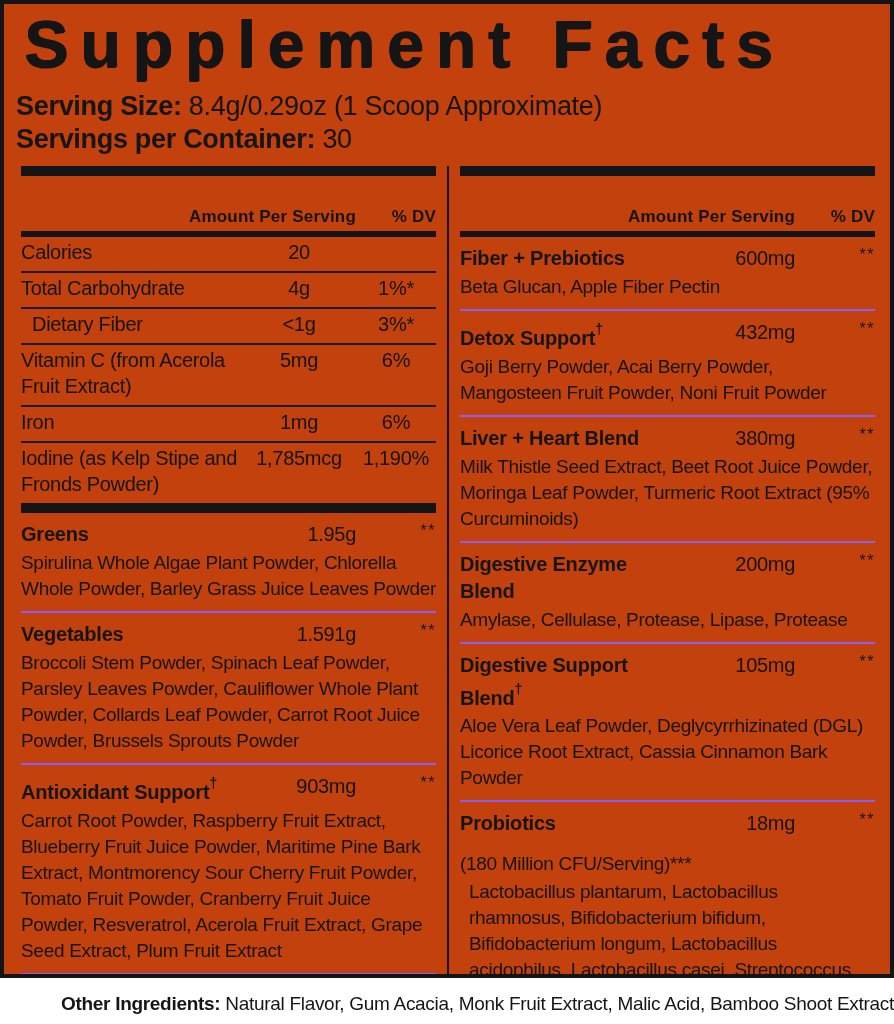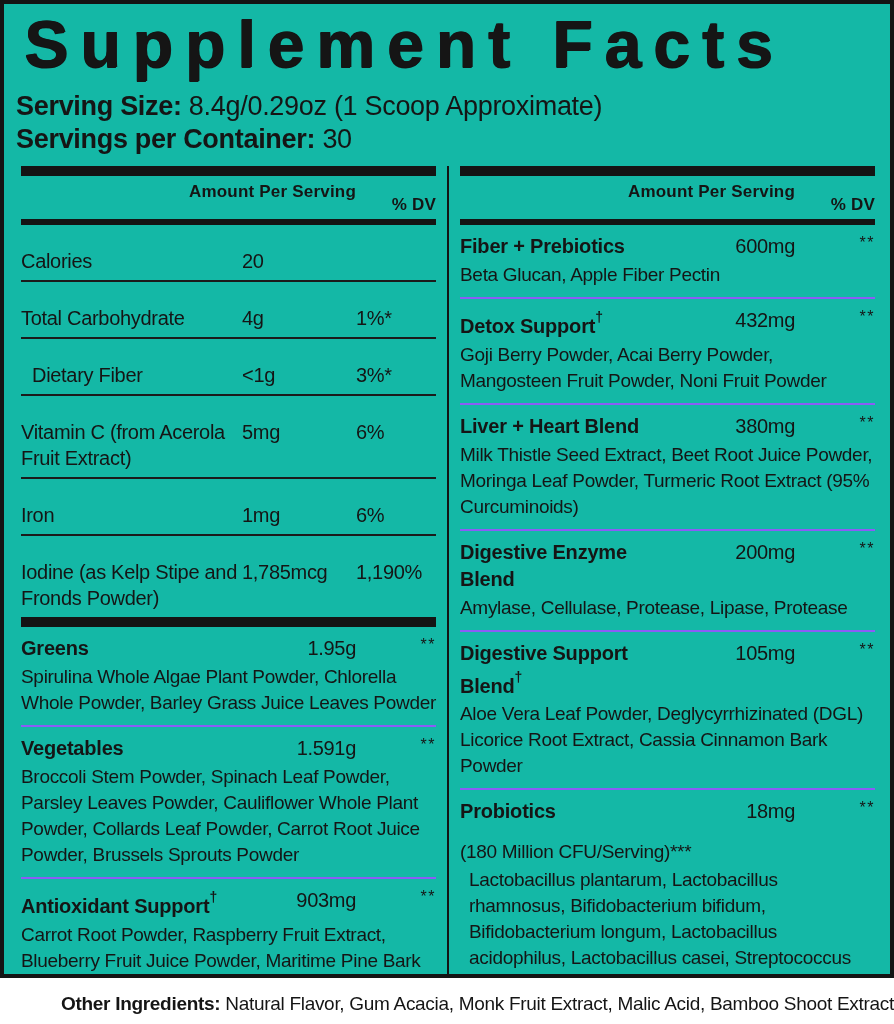--- a/index.html
+++ b/index.html
@@ -4,43 +4,43 @@
 <style>
   html,body{margin:0;padding:0;background:#fff;}
   body{
     width:894px;height:1024px;overflow:hidden;position:relative;
     font-family:"Liberation Sans",sans-serif;color:#151515;
     -webkit-font-smoothing:antialiased;
   }
   .label-box{
     box-sizing:border-box;width:894px;height:978px;
     border:4px solid #141414;display:flex;flex-direction:column;overflow:hidden;
-    background:#14b8a6;
+    background:#c2410c;
   }
   .title{
     font-size:66px;font-weight:bold;letter-spacing:12px;line-height:1.06;
     padding:6px 0 0 20px;white-space:nowrap;
     text-shadow:1.2px 0 0 currentColor, 0 0.6px 0 currentColor;
   }
   .serving{padding:10px 12px 10px;font-size:27px;line-height:33px;letter-spacing:-0.3px;}
   .serving .lbl{font-weight:bold;}
   .columns{display:flex;flex:1;padding:0 15px 4px 17px;}
   .col{width:417px;display:flex;flex-direction:column;}
   .col-divider{width:2px;background:#141414;margin:0 11px;flex:none;}
   .bar{height:10px;background:#141414;flex:none;}
   .bar-mid{height:6px;background:#141414;flex:none;}
-  .thead{display:flex;font-weight:bold;font-size:17px;
-         padding:6px 0 4px;letter-spacing:0.2px;}
+  .thead{display:flex;align-items:flex-end;font-weight:bold;font-size:17px;
+         padding:18px 0 4px;letter-spacing:0.2px;}
   .thead .aps{margin-left:auto;}
   .thead .dvh{width:80px;text-align:right;margin-top:13px;}
   .nrow{display:grid;grid-template-columns:1fr 114px 80px;
         font-size:20px;line-height:26px;letter-spacing:-0.3px;
-        padding:23px 0 6px;border-bottom:2px solid #1b1b1b;}
+        padding:2px 0 6px;border-bottom:2px solid #1b1b1b;}
   .nrows .nrow:last-child{border-bottom:none;}
-  .n-amt,.n-dv{text-align:left;}
+  .n-amt,.n-dv{text-align:center;}
   .nrow.indent .n-name{padding-left:11px;}
   .blend{padding:8px 0 9px;border-bottom:2px solid #8b5cf6;}
   .blends .blend:last-child{border-bottom:none;}
   .bhead{display:grid;grid-template-columns:1fr 114px 80px;font-size:20px;line-height:27px;}
   .bname{font-weight:bold;letter-spacing:-0.2px;}
   .bsup{font-size:14px;position:relative;top:-3px;font-weight:bold;}
   .b-amt{text-align:right;letter-spacing:-0.3px;}
   .b-dv{text-align:right;font-size:16px;position:relative;top:-4px;letter-spacing:1.5px;}
   .bnote{font-size:19px;line-height:26px;letter-spacing:-0.3px;padding-top:2px;margin-top:12px;}
   .bings{font-size:19px;line-height:26px;letter-spacing:-0.3px;padding-top:2px;}

